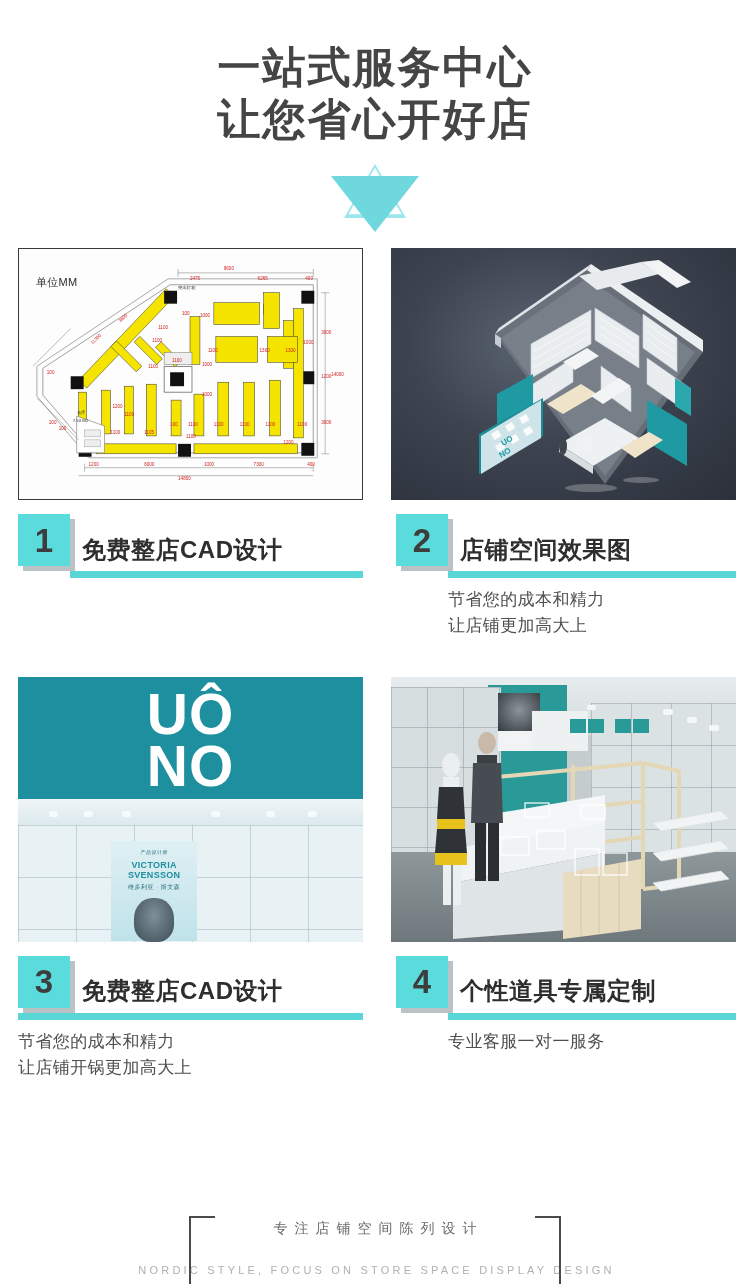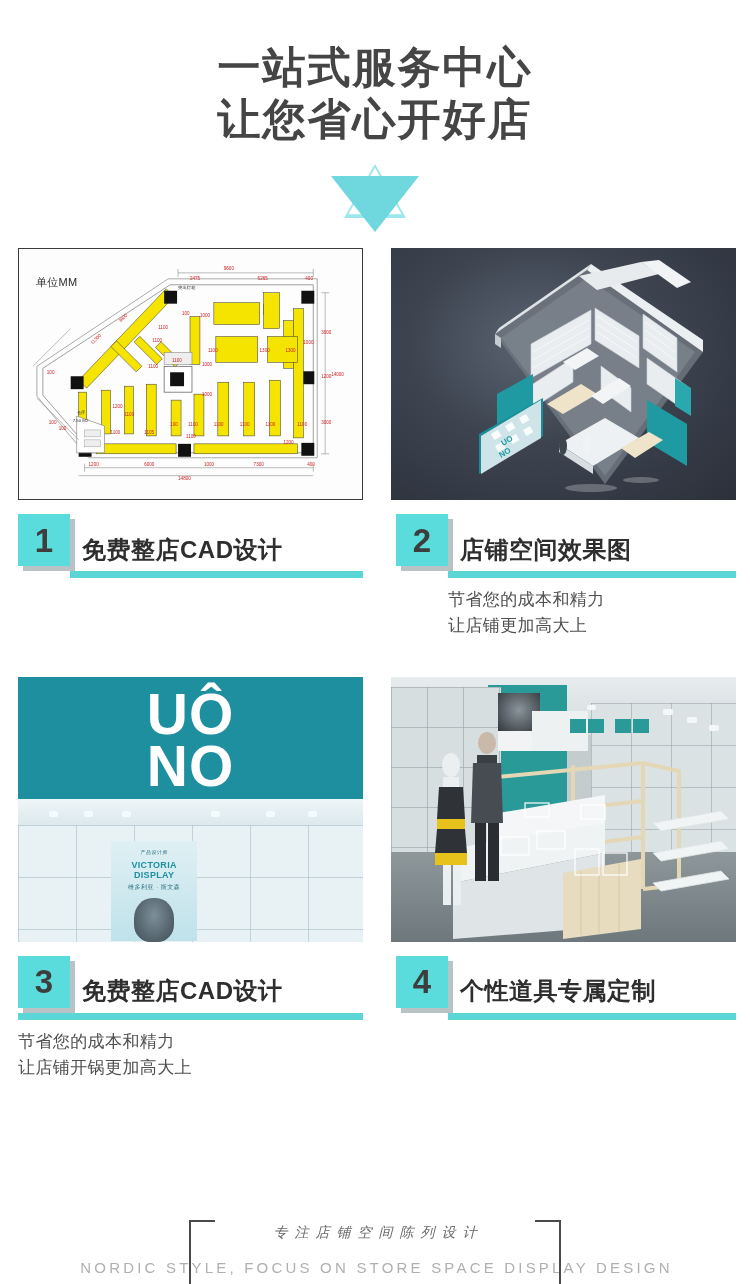--- a/index.html
+++ b/index.html
@@ -203,29 +203,29 @@
     padding: 8px 0 6px;
   }
   .br {
     position: absolute; top: 4px; width: 26px; height: 106px;
     border-top: 2px solid #4a4a4a; border-bottom: 2px solid #4a4a4a;
   }
   .br-l { left: 0; border-left: 2px solid #4a4a4a; }
   .br-r { right: 0; border-right: 2px solid #4a4a4a; }
   .foot-sub {
     font-size: 14px; color: #6a6a6a; letter-spacing: 7px;
-    padding-left: 7px; margin-bottom: 2px; font-style: italic;
+    padding-left: 7px; margin-bottom: 20px;
   }
   .foot-main {
     font-size: 52px; font-weight: bold; color: #3b3b3b;
     letter-spacing: 3px; line-height: 1.12;
   }
   .foot-en {
-    font-size: 15px; color: #b0b0b0; letter-spacing: 3.2px;
-    margin-top: 9px; padding-left: 3px;
+    font-size: 11px; color: #b0b0b0; letter-spacing: 3.2px;
+    padding-left: 3px;
   }
 </style>
 </head>
 <body>
 
 <div class="header">
   <h1>
     <span>一站式服务中心</span>
     <span class="line2">让您省心开好店</span>
   </h1>
@@ -469,21 +469,21 @@
         <div class="ceiling3"></div>
         <div class="spot3" style="left:9%;"></div>
         <div class="spot3" style="left:19%;"></div>
         <div class="spot3" style="left:30%;"></div>
         <div class="spot3" style="left:56%;"></div>
         <div class="spot3" style="left:72%;"></div>
         <div class="spot3" style="left:84%;"></div>
         <div class="wall-grid3"></div>
         <div class="poster3">
           <div class="p-small">产品设计师</div>
-          <div class="p-en">VICTORIA DISPLAY</div>
+          <div class="p-en">VICTORIA SVENSSON</div>
           <div class="p-cn">维多利亚 · 斯文森</div>
           <div class="p-face"></div>
         </div>
       </div>
     </div>
     <div class="caption">
       <div class="cap-row">
         <div class="badge-wrap">
           <div class="badge-shadow"></div>
           <div class="badge">3</div>
@@ -579,20 +579,21 @@
     <div class="caption">
       <div class="cap-row" style="padding-left:5px;">
         <div class="badge-wrap">
           <div class="badge-shadow"></div>
           <div class="badge">4</div>
         </div>
         <div class="cap-title">个性道具专属定制</div>
       </div>
       <div class="underline"></div>
       <div class="desc indent-2">
+        <div>专业客服一对一服务</div>
       </div>
     </div>
   </div>
 
 </div>
 
 <div class="footer">
   <div class="foot-frame">
     <div class="br br-l"></div>
     <div class="br br-r"></div>

